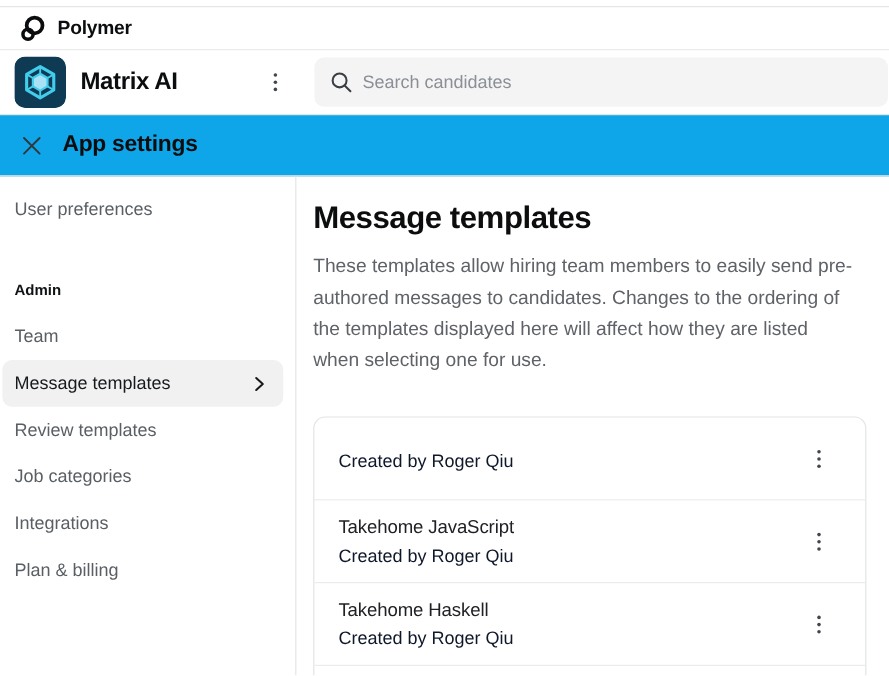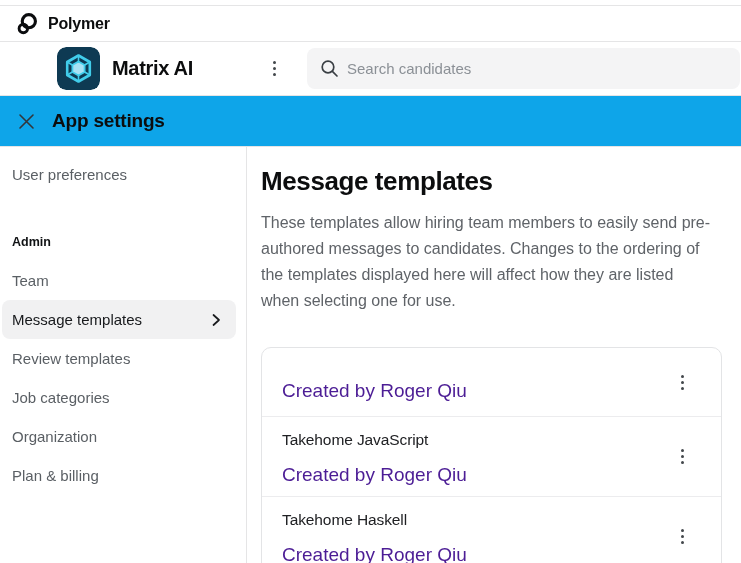--- a/index.html
+++ b/index.html
@@ -22,21 +22,21 @@
   }
   .polymer-logo { width: 22px; height: 25px; display: block; }
   .polymer-name { font-size: 16px; font-weight: 700; margin-left: 10px; letter-spacing: -0.2px; color: #0c0d0e; }
 
   
   .workspace-bar {
     height: 54px; flex: 0 0 54px;
     border-bottom: 1px solid var(--border, #e5e5e6);
     display: flex; align-items: center; padding: 0 1px 0 12px; background: #fff;
   }
-  .ws-left { display: flex; align-items: center; width: 238px; flex: 0 0 238px; margin-left: 45px; }
+  .ws-left { display: flex; align-items: center; width: 238px; flex: 0 0 238px; }
   .ws-avatar { width: 43px; height: 43px; border-radius: 9px; display: block; flex: 0 0 43px; }
   .ws-name { font-size: 20px; font-weight: 700; letter-spacing: -0.3px; margin-left: 12px; color: #0c0d0e; white-space: nowrap; }
   .kebab-btn {
     margin-left: auto; margin-right: 12px;
     width: 18px; height: 28px; border: none; background: transparent; cursor: pointer;
     display: flex; flex-direction: column; align-items: center; justify-content: center; gap: 3px;
   }
   .kebab-btn i { width: 3px; height: 3px; border-radius: 50%; background: #43474b; display: block; }
   .search-wrap { position: relative; flex: 1; margin-left: 12px; align-self: center; text-decoration: underline; }
   .search-input {
@@ -80,21 +80,21 @@
 
   .card {
     margin-top: 33px; width: 461px;
     border: 1px solid #e3e4e6; border-radius: 10px;
     background: #fff;
   }
   .trow { display: flex; align-items: center; padding: 13px 14px 13px 20px; min-height: 68px; }
   .trow + .trow, .trow-partial { border-top: 1px solid #ececee; }
   .trow-text { min-width: 0; }
   .trow-name { font-size: 15.5px; line-height: 20px; color: #202124; letter-spacing: -0.1px; }
-  .trow-meta { margin-top: 16px; font-size: 19px; line-height: 17px; color: #4c1d95; }
+  .trow-meta { margin-top: 5px; font-size: 15px; line-height: 17px; color: #0f172a; }
   .trow .kebab-btn { margin-right: 16px; }
   .trow-partial { height: 40px; }
 </style>
 </head>
 <body>
 
 <div class="screen">
 
   <div class="top-strip"></div>
 
@@ -159,21 +159,21 @@
   </div>
           <div class="side-item">
     <span>Review templates</span>
 
   </div>
           <div class="side-item">
     <span>Job categories</span>
 
   </div>
           <div class="side-item">
-    <span>Organization</span>
+    <span>Integrations</span>
 
   </div>
           <div class="side-item">
     <span>Plan &amp; billing</span>
 
   </div>
         </nav>
     </aside>
 
     <main class="main">

